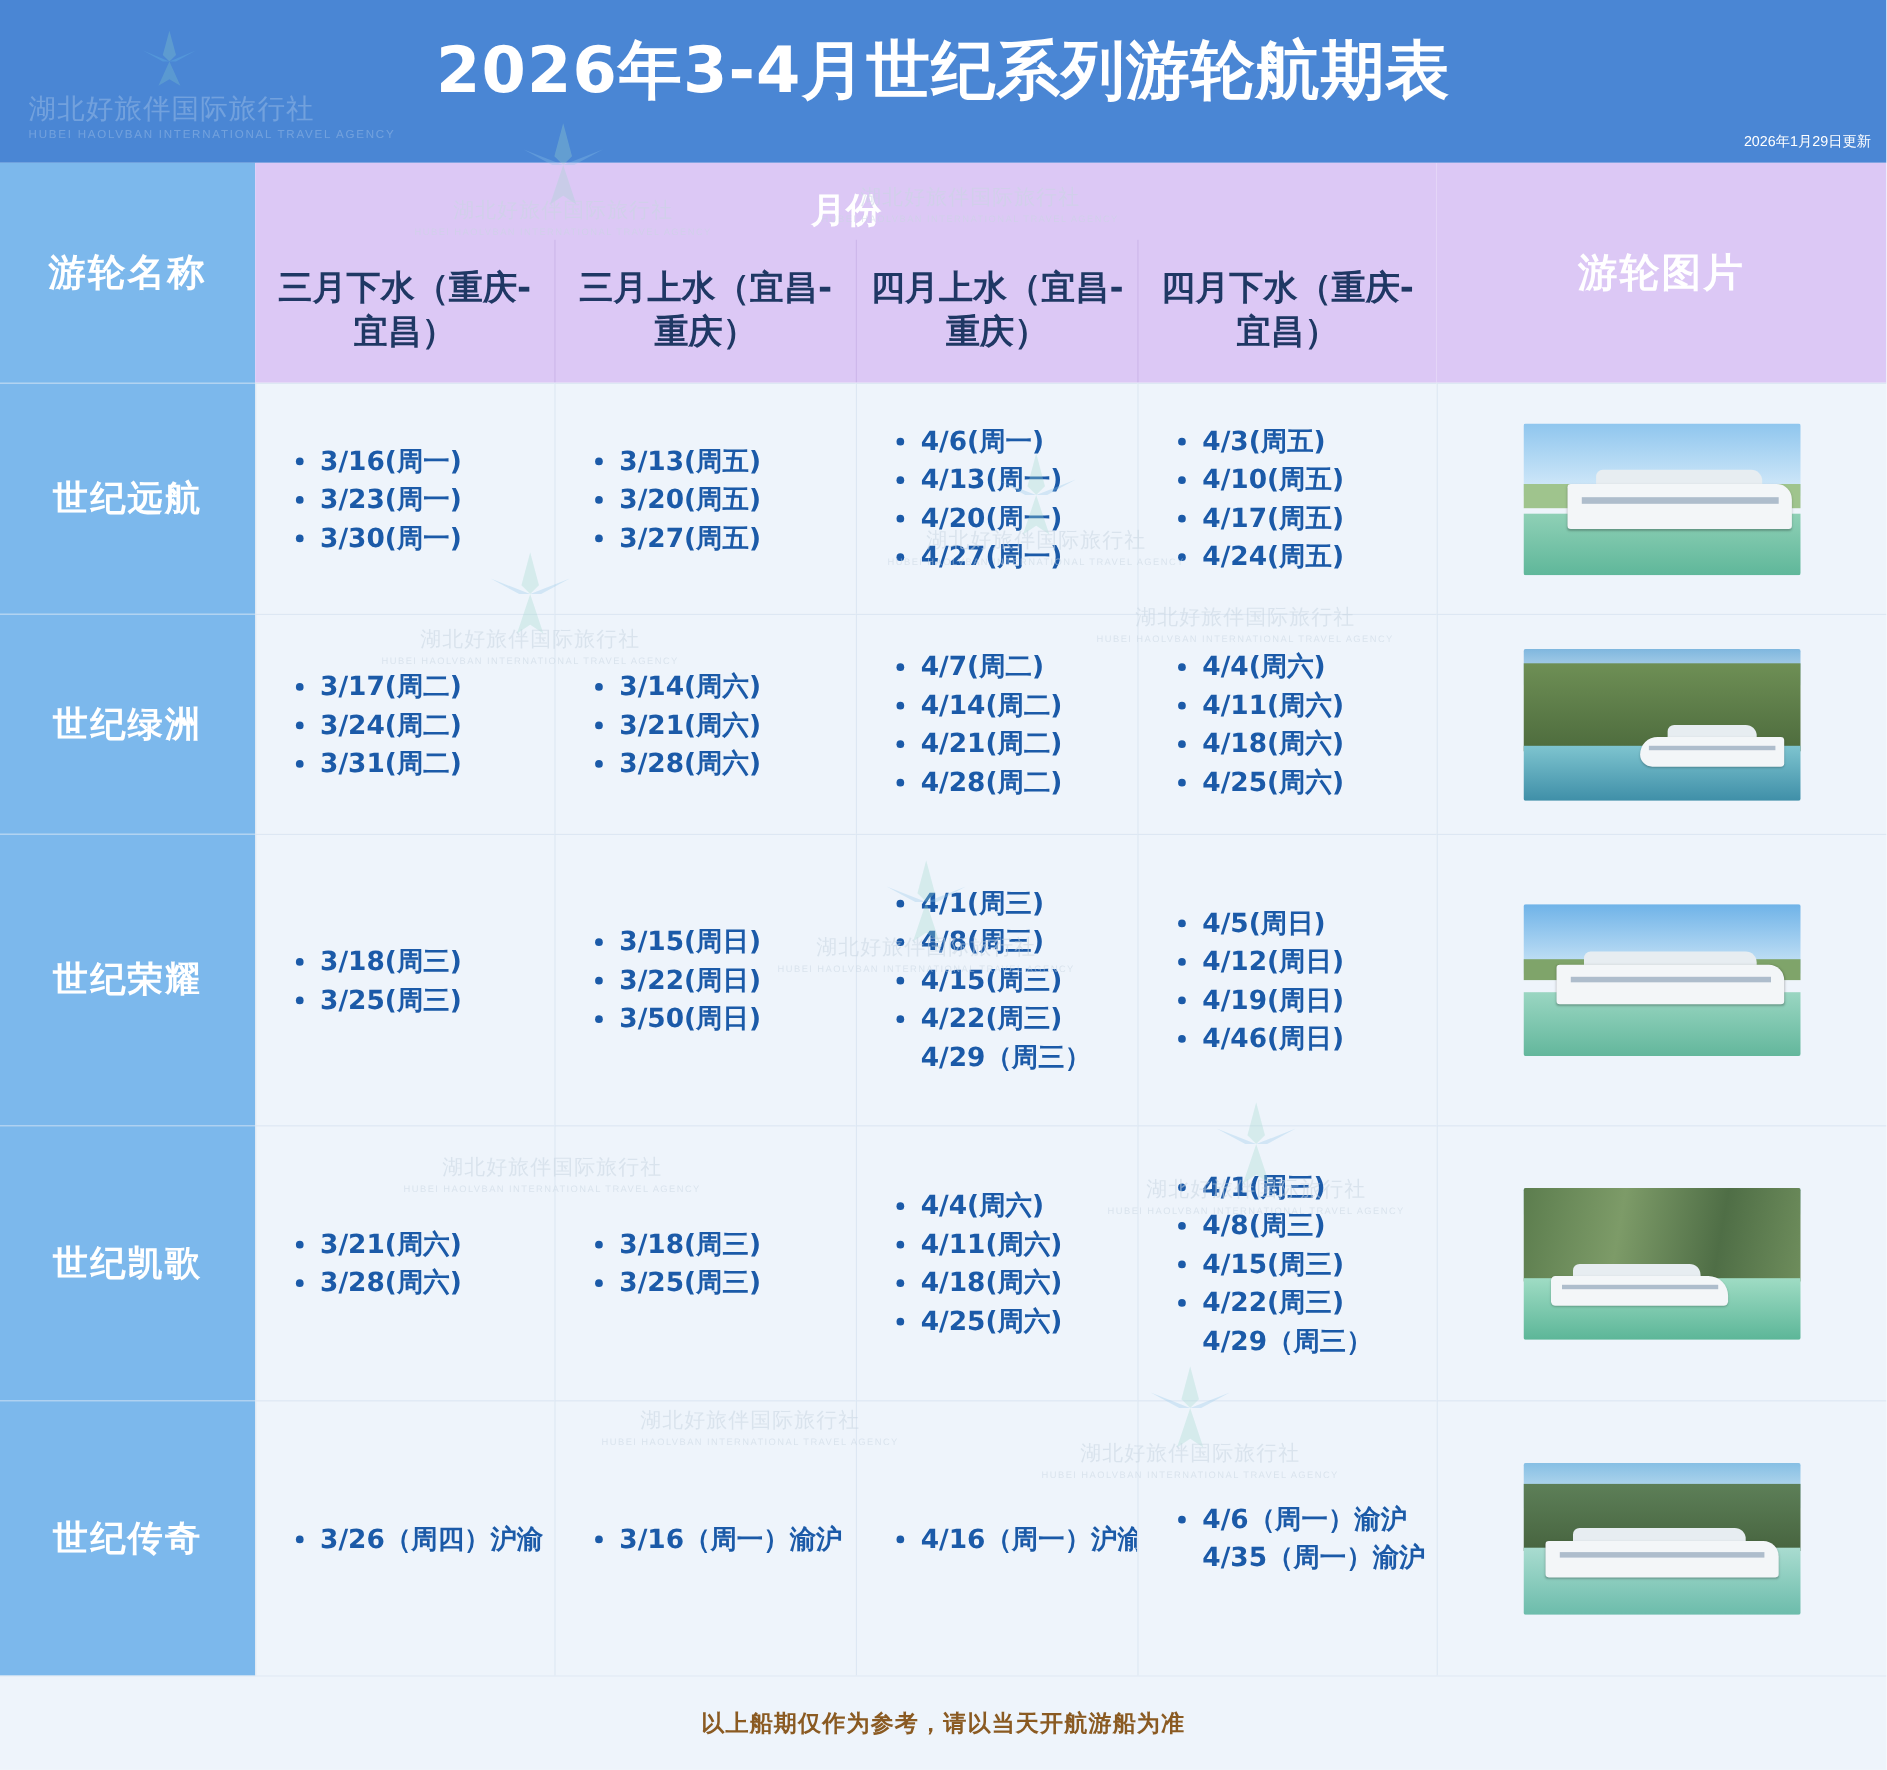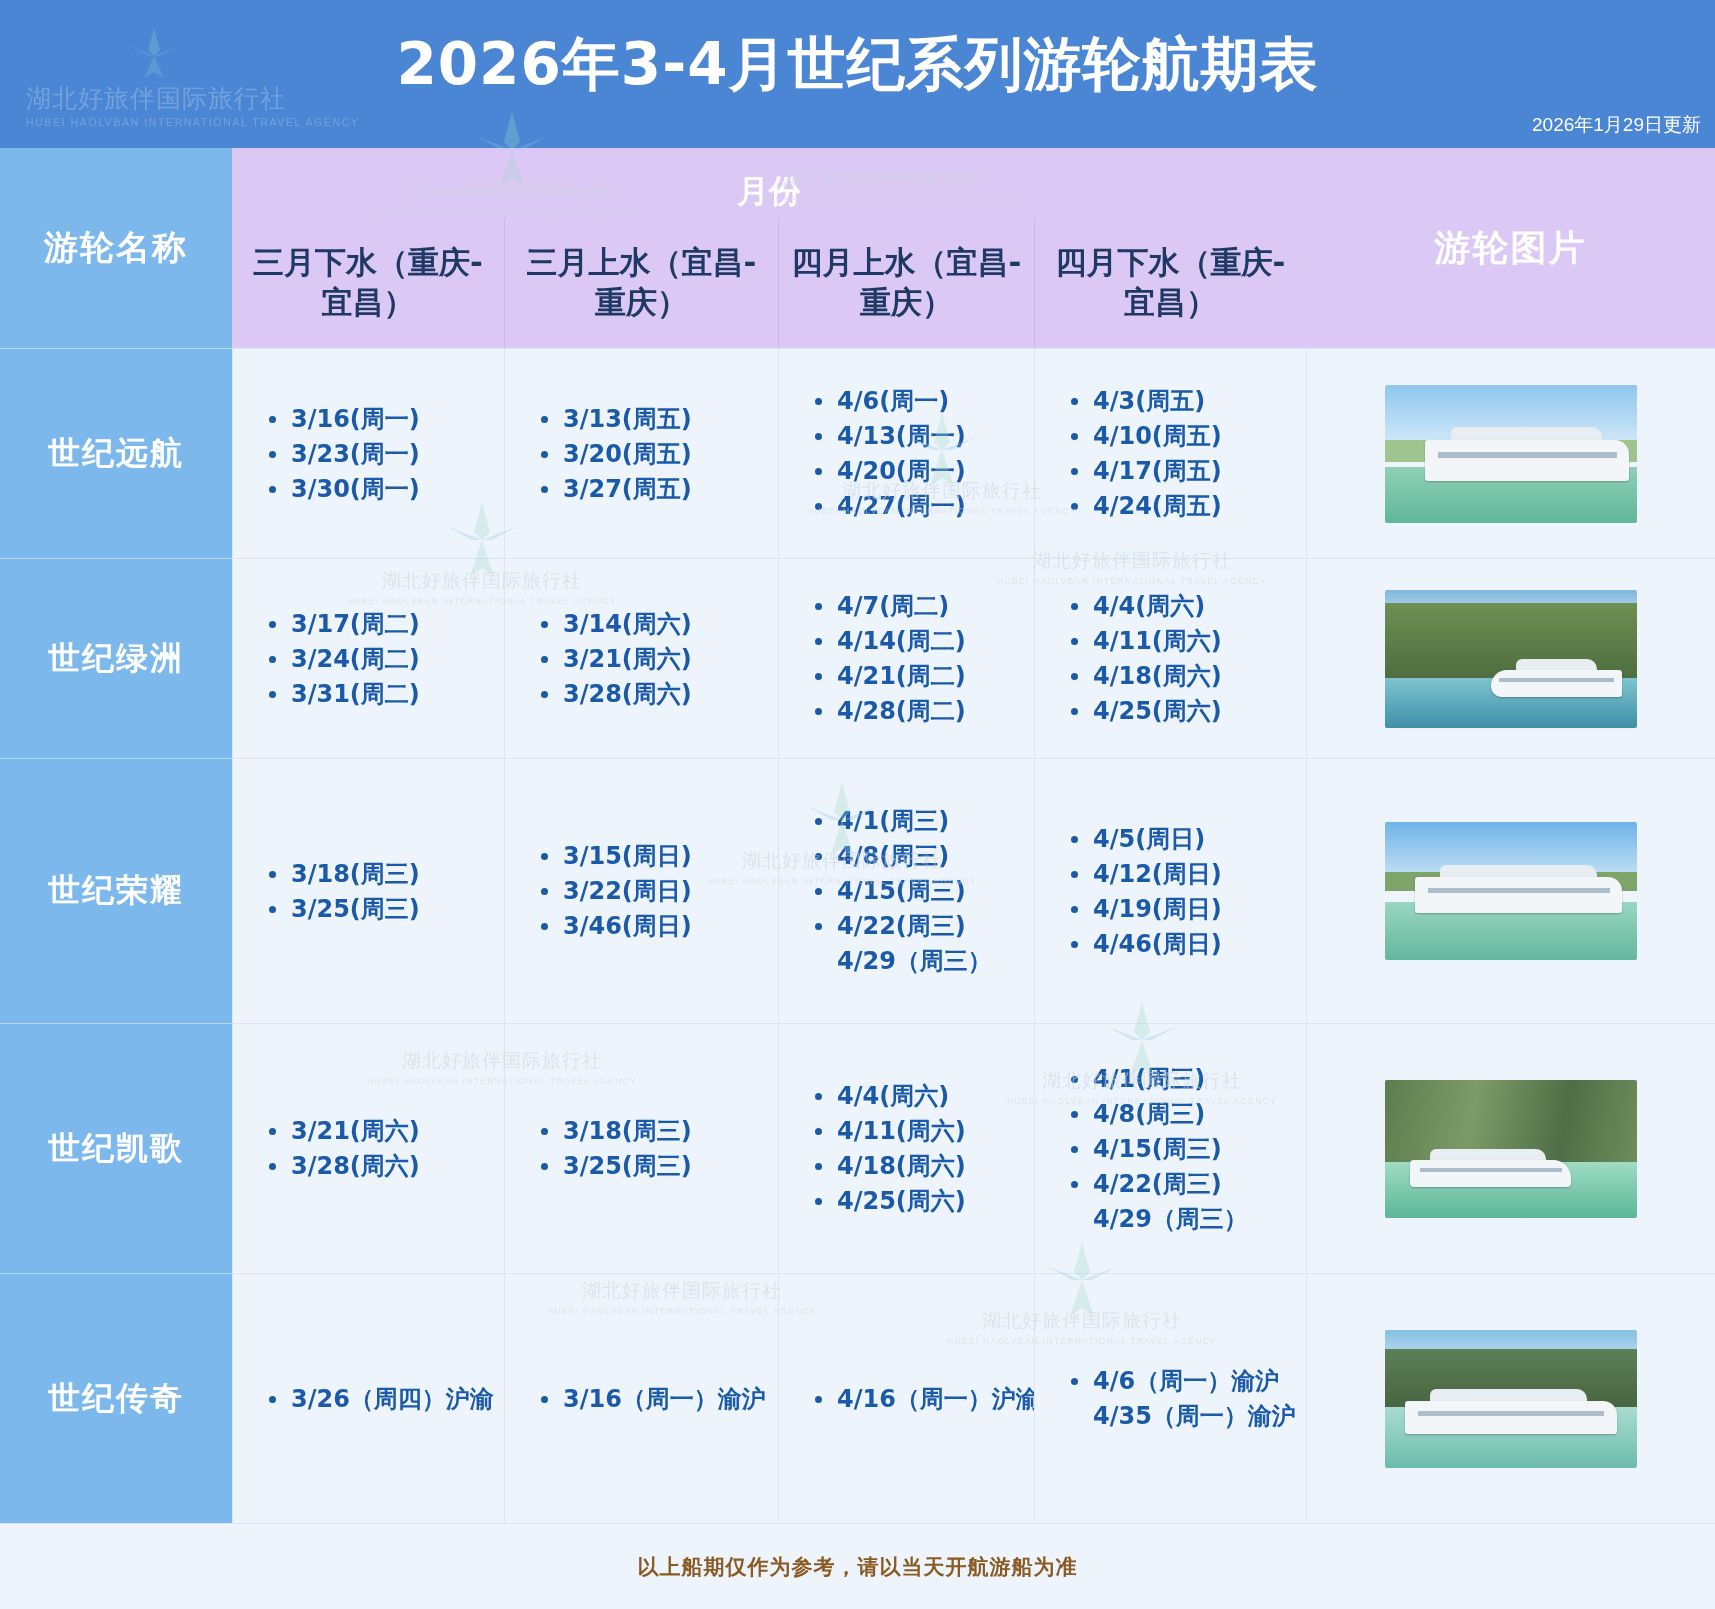--- a/index.html
+++ b/index.html
@@ -67,21 +67,21 @@
     font-size: 58px;
     font-weight: bold;
     color: #ffffff;
     letter-spacing: 1px;
     font-family: "DejaVu Sans", "Liberation Sans", sans-serif;
   }
   .update-note {
     position: absolute;
     right: 14px;
     bottom: 10px;
-    font-size: 19px;
+    font-size: 13px;
     color: #ffffff;
   }
 
   
   .grid {
     flex: 1 1 auto;
     display: grid;
     grid-template-columns: 232px 272px 274px 256px 272px 409px;
     grid-template-rows: 200px 210px 200px 265px 250px 250px 86px;
     background: #ffffff;
@@ -439,21 +439,21 @@
     <div class="cell dates">
         <ul>
           <li class="bulleted">3/18(周三)</li>
           <li class="bulleted">3/25(周三)</li>
         </ul>
       </div>
     <div class="cell dates">
         <ul>
           <li class="bulleted">3/15(周日)</li>
           <li class="bulleted">3/22(周日)</li>
-          <li class="bulleted">3/46(周日)</li>
+          <li class="bulleted">3/50(周日)</li>
         </ul>
       </div>
     <div class="cell dates">
         <ul>
           <li class="bulleted">4/1(周三)</li>
           <li class="bulleted">4/8(周三)</li>
           <li class="bulleted">4/15(周三)</li>
           <li class="bulleted">4/22(周三)</li>
           <li class="nobullet">4/29（周三）</li>
         </ul>

